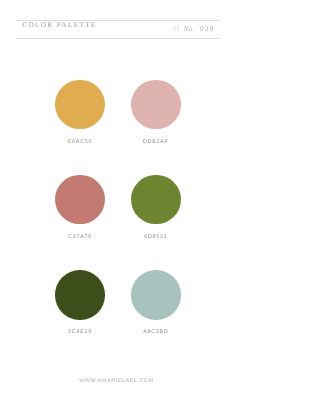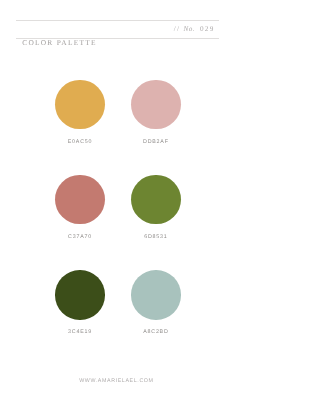--- a/index.html
+++ b/index.html
@@ -34,21 +34,21 @@
     left: 0;
     width: 203.2px;
     height: 1px;
     background: #e0dedd;
   }
   #rule-top { top: 0; }
   #rule-bottom { top: 18px; }
   #header-title {
     position: absolute;
     left: 6.6px;
-    top: 18px;
+    top: 0;
     font-family: "Liberation Serif", serif;
     font-size: 7.4px;
     letter-spacing: 1.26px;
     color: #a4a1a0;
     white-space: nowrap;
   }
   #header-number {
     position: absolute;
     left: 158.1px;
     top: 4.9px;

